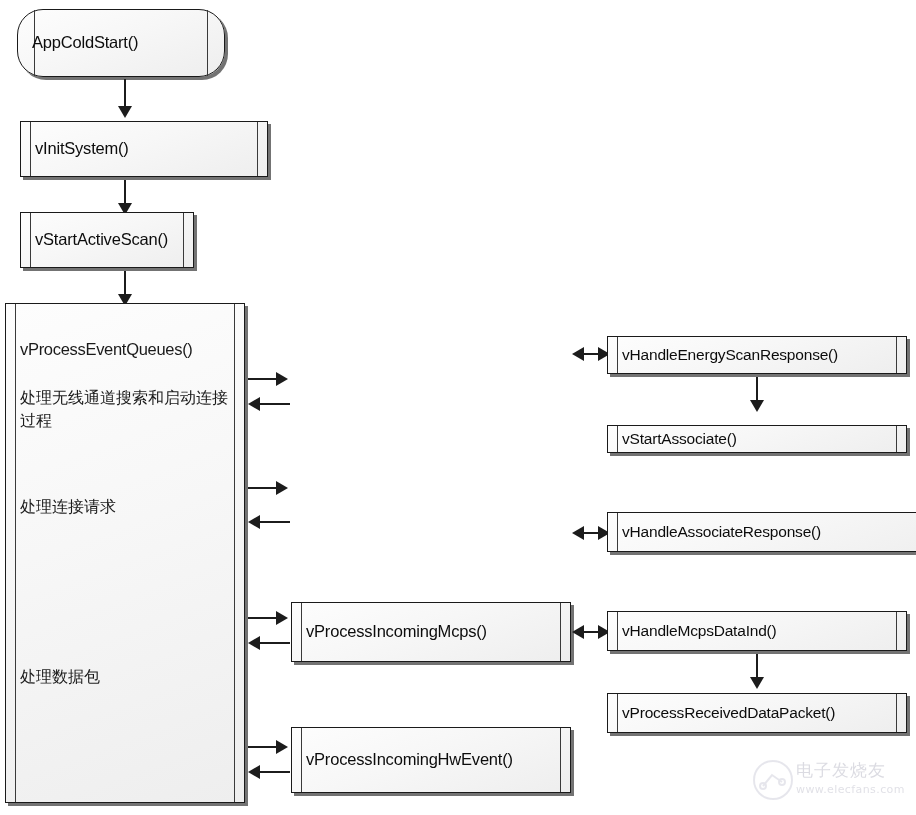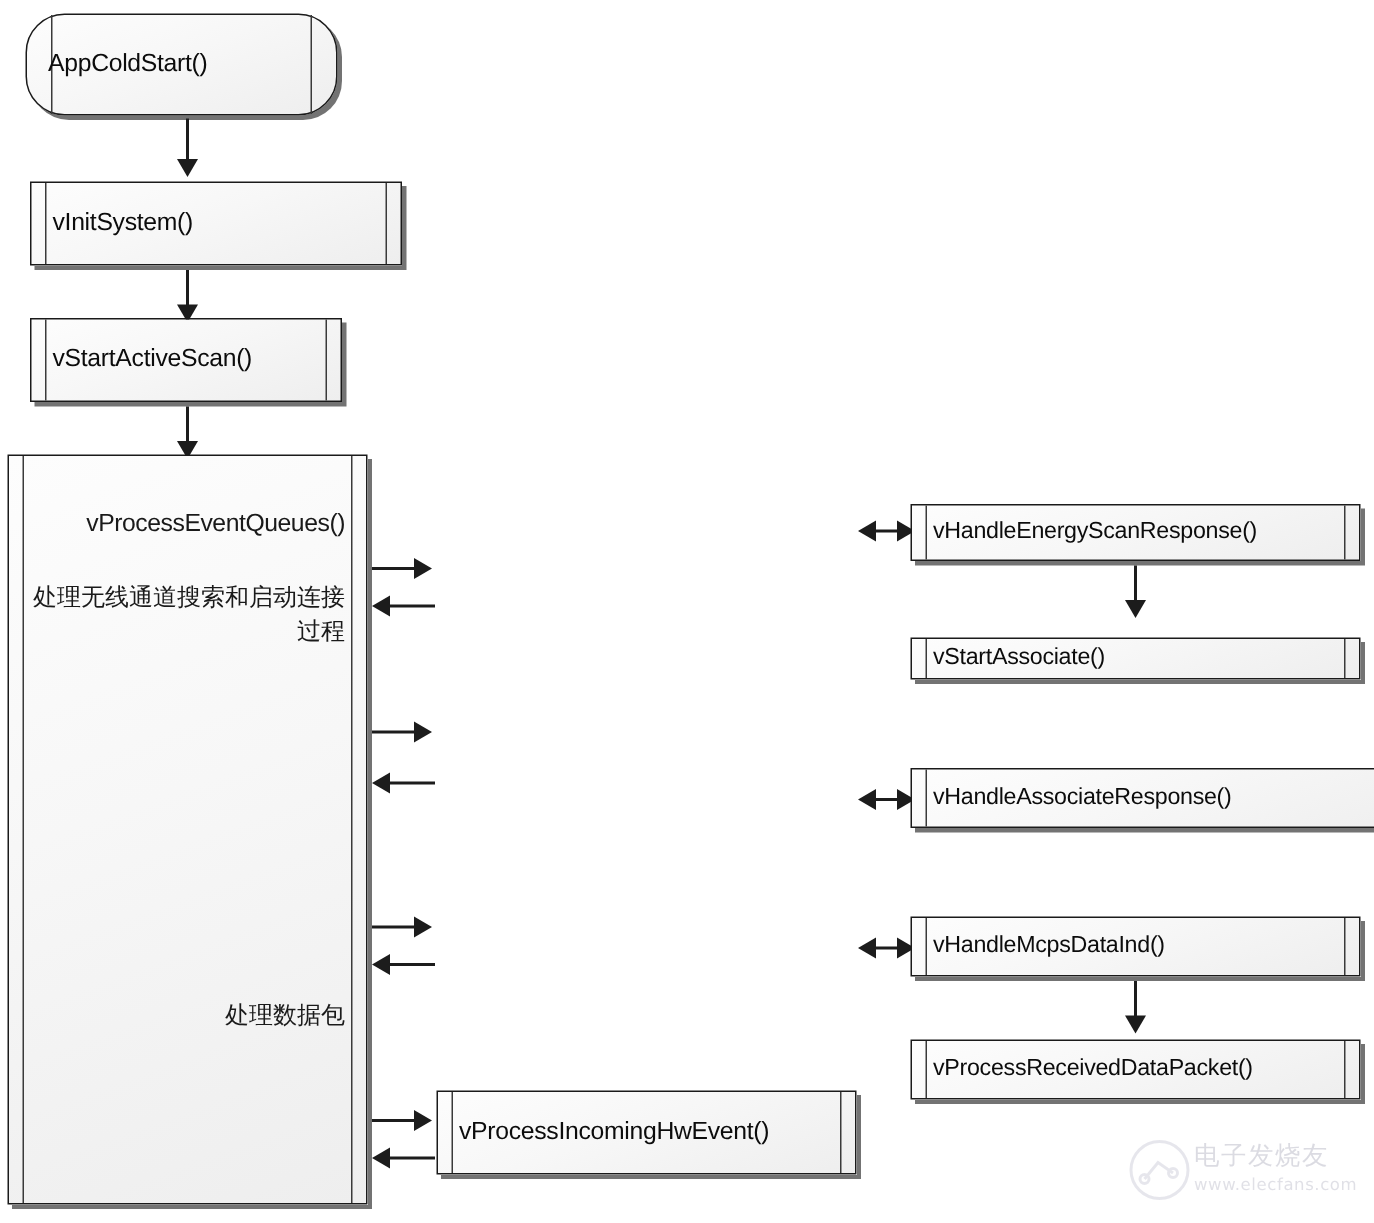--- a/index.html
+++ b/index.html
@@ -66,21 +66,21 @@
     position: absolute;
     left: 14px;
     right: 14px;
     top: 0;
     bottom: 0;
   }
   .node.container .ln {
     position: absolute;
     left: 0;
     right: 0;
-    text-align: right;
+    text-align: left;
     color: #1a1a1a;
     white-space: nowrap;
   }
   .ln.fn {
     font-size: 16.5px;
     letter-spacing: -0.3px;
   }
   .ln.cn {
     font-size: 16px;
     color: #2a2a2a;
@@ -165,31 +165,32 @@
   <div class="edge v" style="left:124px; top:79px; height:30px;"></div>
   <div class="arrow down" style="left:118px; top:106px;"></div>
 
   <div class="node" style="left:20px; top:121px; width:248px; height:56px;">
     <div class="label">vInitSystem()</div>
   </div>
 
   <div class="edge v" style="left:124px; top:180px; height:28px;"></div>
   <div class="arrow down" style="left:118px; top:203px;"></div>
 
-  <div class="node" style="left:20px; top:212px; width:208px; height:56px;">
+  <div class="node" style="left:20px; top:212px; width:174px; height:56px;">
     <div class="label">vStartActiveScan()</div>
   </div>
 
   <div class="edge v" style="left:124px; top:271px; height:28px;"></div>
   <div class="arrow down" style="left:118px; top:294px;"></div>
 
   <div class="node container" style="left:5px; top:303px; width:240px; height:500px;">
     <div class="stack">
       <div class="ln fn" style="top:36px;">vProcessEventQueues()</div>
       <div class="ln cn two" style="top:82px;">处理无线通道搜索和启动连接过程</div>
+      <div class="ln cn" style="top:193px;">处理连接请求</div>
       <div class="ln cn" style="top:347px;margin-top:16px;">处理数据包</div>
     </div>
   </div>
 
   <div class="edge h" style="left:248px; top:378px; width:34px;"></div>
   <div class="arrow right" style="left:276px; top:372px;"></div>
 
   <div class="edge h" style="left:254px; top:403px; width:36px;"></div>
   <div class="arrow left" style="left:248px; top:397px;"></div>
 
@@ -205,22 +206,25 @@
   <div class="edge h" style="left:254px; top:642px; width:36px;"></div>
   <div class="arrow left" style="left:248px; top:636px;"></div>
 
   <div class="edge h" style="left:248px; top:746px; width:34px;"></div>
   <div class="arrow right" style="left:276px; top:740px;"></div>
 
   <div class="edge h" style="left:254px; top:771px; width:36px;"></div>
   <div class="arrow left" style="left:248px; top:765px;"></div>
 
 
-
-  <div class="node" style="left:291px; top:727px; width:280px; height:56px;">
+  <div class="node" style="left:291px; top:602px; width:280px; height:60px;">
+    <div class="label">vProcessIncomingMcps()</div>
+  </div>
+
+  <div class="node" style="left:291px; top:727px; width:280px; height:66px;">
     <div class="label">vProcessIncomingHwEvent()</div>
   </div>
 
   <div class="edge h" style="left:576px; top:353px; width:30px;"></div>
   <div class="arrow right" style="left:598px; top:347px;"></div>
   <div class="arrow left" style="left:572px; top:347px;"></div>
 
   <div class="edge h" style="left:576px; top:532px; width:30px;"></div>
   <div class="arrow right" style="left:598px; top:526px;"></div>
   <div class="arrow left" style="left:572px; top:526px;"></div>

